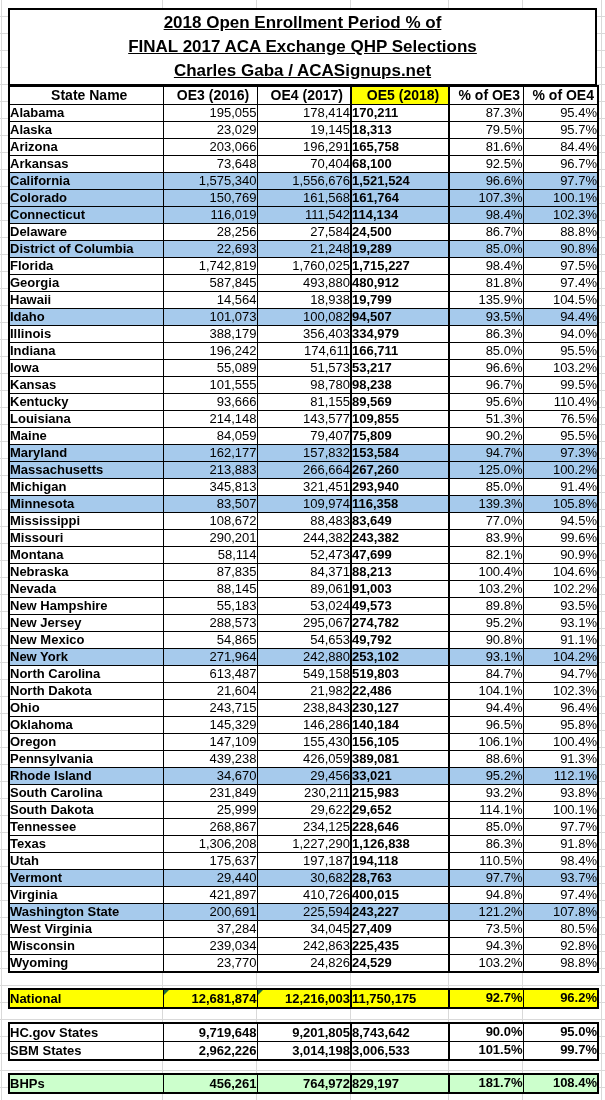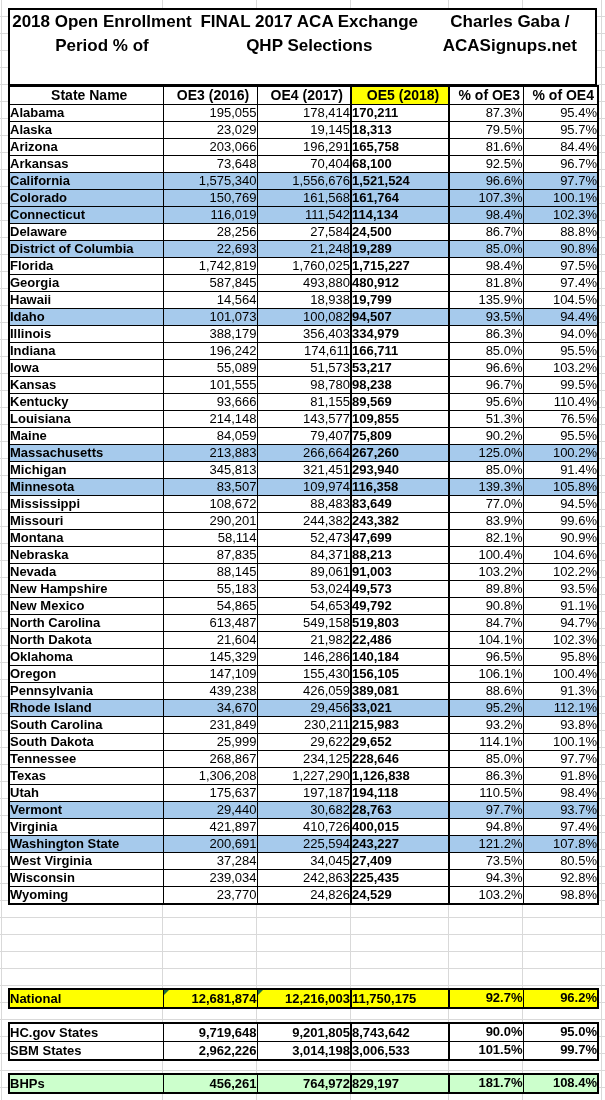--- a/index.html
+++ b/index.html
@@ -18,22 +18,22 @@
       linear-gradient(var(--gridline),var(--gridline)) 350px 0/1px 100% no-repeat,
       linear-gradient(var(--gridline),var(--gridline)) 448px 0/1px 100% no-repeat,
       linear-gradient(var(--gridline),var(--gridline)) 522px 0/1px 100% no-repeat,
       linear-gradient(var(--gridline),var(--gridline)) 601px 0/1px 100% no-repeat,
       repeating-linear-gradient(to bottom,#ffffff 0 16px,var(--gridline) 16px 17px);
   }
   .title-box{
     position:absolute;left:8px;top:8px;width:589px;height:78px;
     box-sizing:border-box;border:2px solid var(--border);
     background:#fff;
-    display:flex;flex-direction:row;justify-content:space-between;
-    text-align:center;font-weight:bold;font-size:17px;line-height:24px;
+    display:flex;flex-direction:column;justify-content:center;
+    text-align:center;font-weight:bold;font-size:17px;line-height:24px;text-decoration:underline;
   }
   table.grid{
     position:absolute;left:8px;width:589px;
     border-collapse:collapse;table-layout:fixed;
     background:#fff;border:2px solid var(--border);
   }
   table.grid td, table.grid th{
     border:1px solid var(--border);
     height:16px;line-height:16px;
     font-size:13px;
@@ -252,20 +252,28 @@
         </tr>
         <tr class="">
           <td class="c-state">Maine</td>
           <td class="c-num">84,059</td>
           <td class="c-num">79,407</td>
           <td class="c-oe5">75,809</td>
           <td class="c-pct">90.2%</td>
           <td class="c-pct">95.5%</td>
         </tr>
         <tr class="sbm">
+          <td class="c-state">Maryland</td>
+          <td class="c-num">162,177</td>
+          <td class="c-num">157,832</td>
+          <td class="c-oe5">153,584</td>
+          <td class="c-pct">94.7%</td>
+          <td class="c-pct">97.3%</td>
+        </tr>
+        <tr class="sbm">
           <td class="c-state">Massachusetts</td>
           <td class="c-num">213,883</td>
           <td class="c-num">266,664</td>
           <td class="c-oe5">267,260</td>
           <td class="c-pct">125.0%</td>
           <td class="c-pct">100.2%</td>
         </tr>
         <tr class="">
           <td class="c-state">Michigan</td>
           <td class="c-num">345,813</td>
@@ -324,42 +332,66 @@
         </tr>
         <tr class="">
           <td class="c-state">New Hampshire</td>
           <td class="c-num">55,183</td>
           <td class="c-num">53,024</td>
           <td class="c-oe5">49,573</td>
           <td class="c-pct">89.8%</td>
           <td class="c-pct">93.5%</td>
         </tr>
         <tr class="">
+          <td class="c-state">New Jersey</td>
+          <td class="c-num">288,573</td>
+          <td class="c-num">295,067</td>
+          <td class="c-oe5">274,782</td>
+          <td class="c-pct">95.2%</td>
+          <td class="c-pct">93.1%</td>
+        </tr>
+        <tr class="">
           <td class="c-state">New Mexico</td>
           <td class="c-num">54,865</td>
           <td class="c-num">54,653</td>
           <td class="c-oe5">49,792</td>
           <td class="c-pct">90.8%</td>
           <td class="c-pct">91.1%</td>
         </tr>
+        <tr class="sbm">
+          <td class="c-state">New York</td>
+          <td class="c-num">271,964</td>
+          <td class="c-num">242,880</td>
+          <td class="c-oe5">253,102</td>
+          <td class="c-pct">93.1%</td>
+          <td class="c-pct">104.2%</td>
+        </tr>
         <tr class="">
           <td class="c-state">North Carolina</td>
           <td class="c-num">613,487</td>
           <td class="c-num">549,158</td>
           <td class="c-oe5">519,803</td>
           <td class="c-pct">84.7%</td>
           <td class="c-pct">94.7%</td>
         </tr>
         <tr class="">
           <td class="c-state">North Dakota</td>
           <td class="c-num">21,604</td>
           <td class="c-num">21,982</td>
           <td class="c-oe5">22,486</td>
           <td class="c-pct">104.1%</td>
           <td class="c-pct">102.3%</td>
+        </tr>
+        <tr class="">
+          <td class="c-state">Ohio</td>
+          <td class="c-num">243,715</td>
+          <td class="c-num">238,843</td>
+          <td class="c-oe5">230,127</td>
+          <td class="c-pct">94.4%</td>
+          <td class="c-pct">96.4%</td>
         </tr>
         <tr class="">
           <td class="c-state">Oklahoma</td>
           <td class="c-num">145,329</td>
           <td class="c-num">146,286</td>
           <td class="c-oe5">140,184</td>
           <td class="c-pct">96.5%</td>
           <td class="c-pct">95.8%</td>
         </tr>
         <tr class="">

